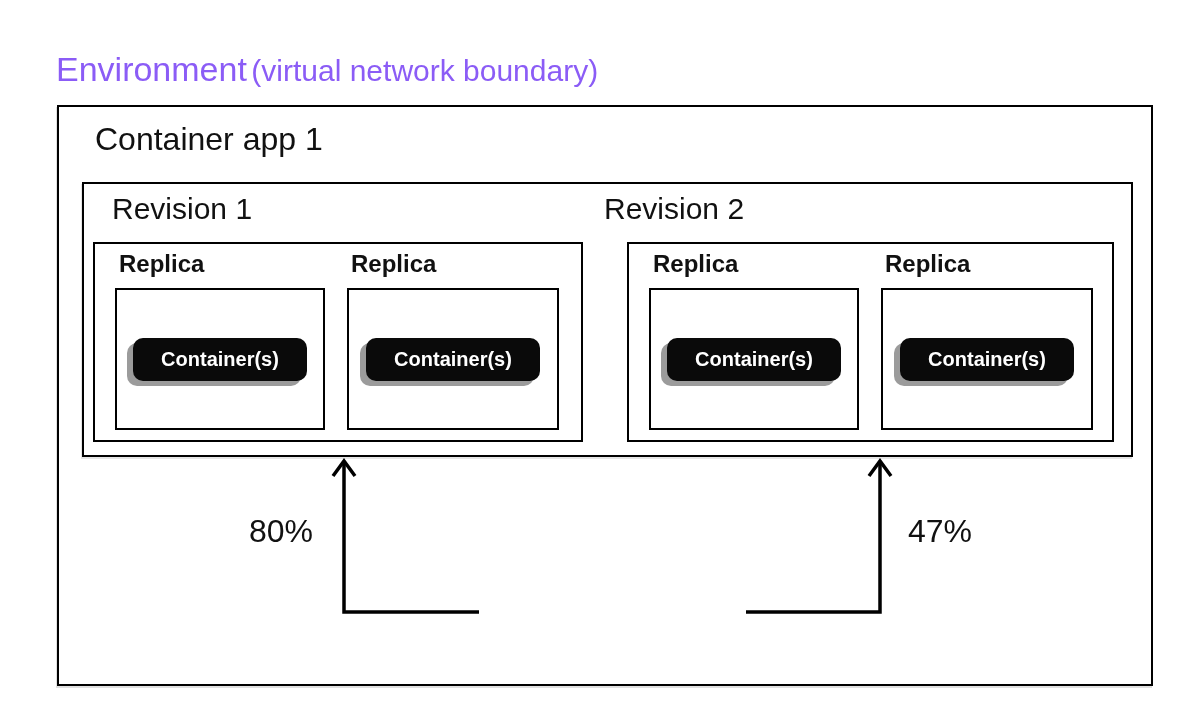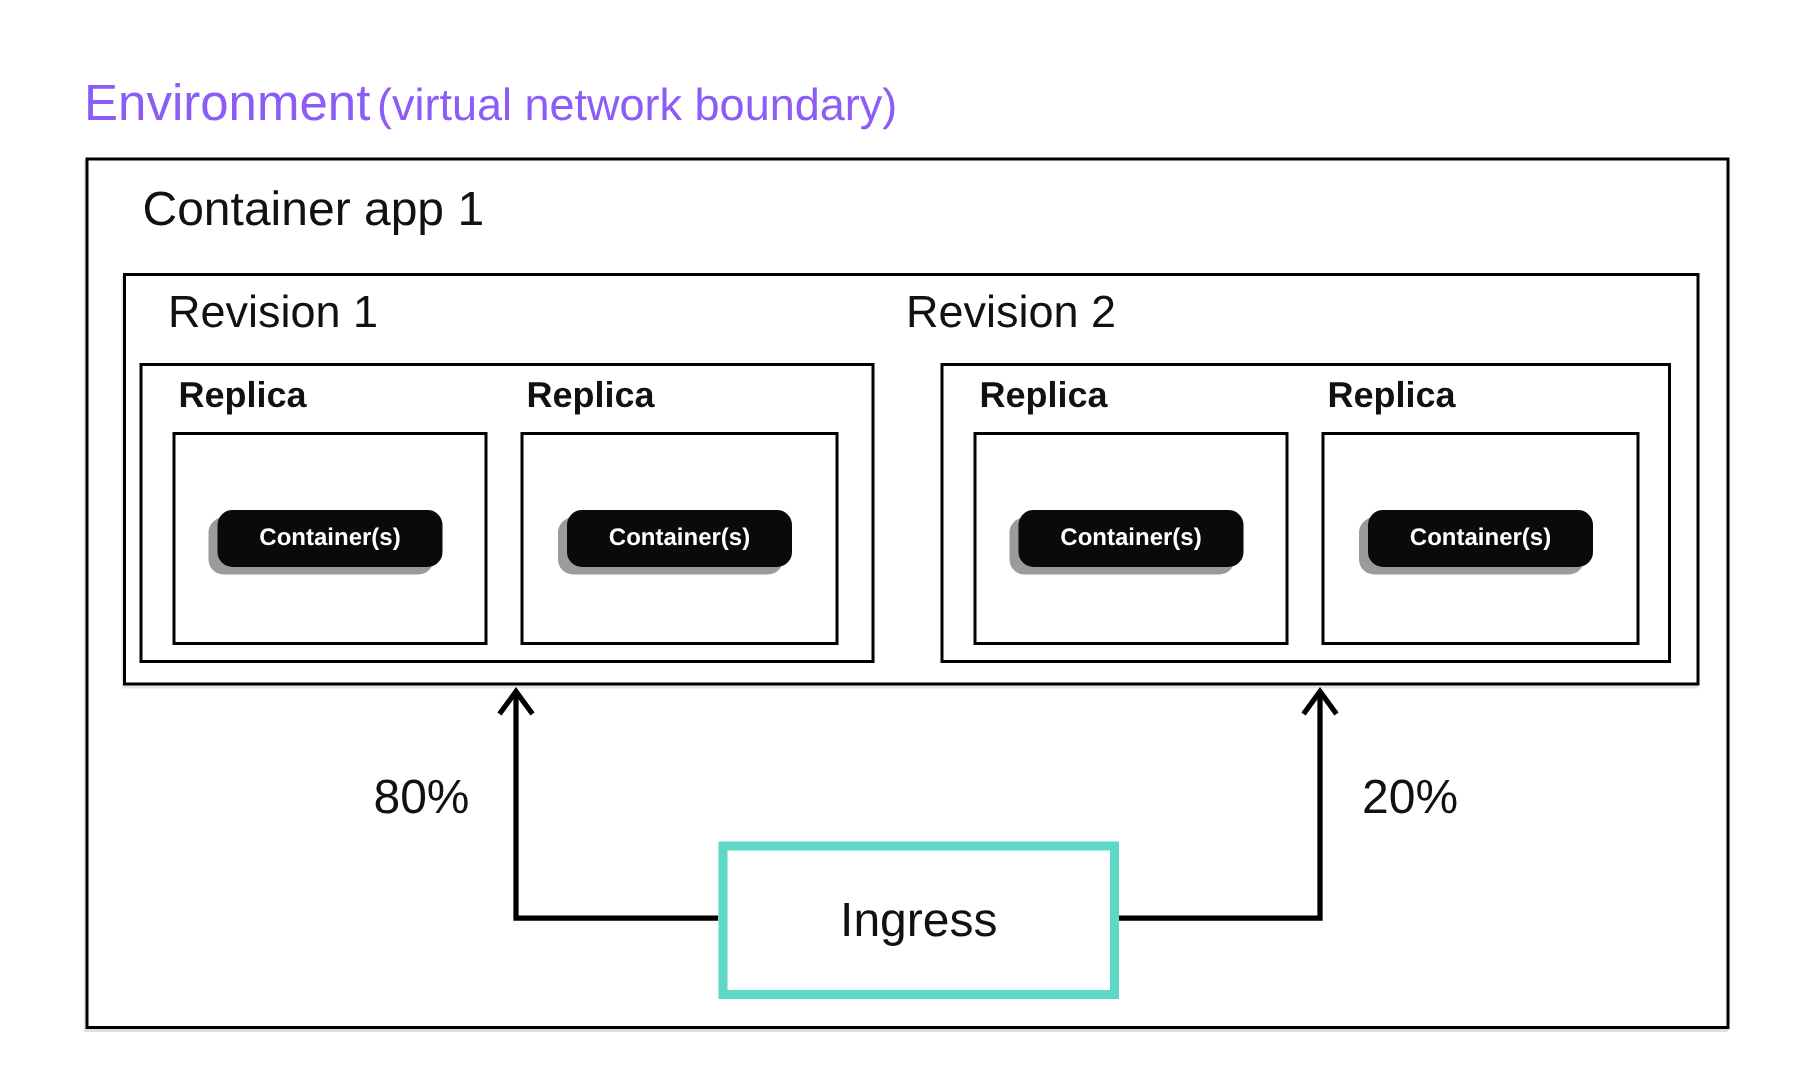--- a/index.html
+++ b/index.html
@@ -32,21 +32,21 @@
   .rev-box.rev-1{left:9px;width:490px;}
   .rev-box.rev-2{left:543px;width:487px;}
   .replica-label{position:absolute;top:6px;font-size:24px;white-space:nowrap;font-weight:bold;}
   .replica-label.r-1{left:24px;}
   .replica-label.r-2{left:256px;}
   .replica-box{top:44px;height:142px;display:flex;align-items:center;justify-content:center;}
   .replica-box.r-1{left:20px;width:210px;}
   .replica-box.r-2{left:252px;width:212px;}
   .container-badge{
     background:var(--color-container-badge-bg);color:var(--color-container-badge-text);
-    font-size:16px;font-weight:bold;white-space:nowrap;
+    font-size:20px;font-weight:bold;white-space:nowrap;
     padding:10px 28px;border-radius:10px;
     box-shadow:-6px 5px 0 var(--color-container-badge-shadow);
   }
   .arrows-svg{position:absolute;left:0;top:0;width:1200px;height:726px;pointer-events:none;}
   .traffic-pct{position:absolute;top:513px;font-size:32px;white-space:nowrap;}
   .traffic-pct.p-1{left:183px;width:130px;text-align:right;}
   .traffic-pct.p-2{left:908px;}
   .ingress-box{
     position:absolute;left:479px;top:561px;width:267px;height:105px;
     border:6px solid var(--color-ingress-border);background:var(--color-background);
@@ -102,19 +102,16 @@
       <polyline points="479,612 344,612 344,463"></polyline>
       <polyline points="333,476 344,461 355,476"></polyline>
     </g>
     <g stroke="#000000" stroke-width="3.5" fill="none">
       <polyline points="746,612 880,612 880,463"></polyline>
       <polyline points="869,476 880,461 891,476"></polyline>
     </g>
   </svg>
 
   <div class="traffic-pct p-1">80%</div>
-  <div class="traffic-pct p-2">20%</div>
+  <div class="traffic-pct p-2">47%</div>
 
-  <div class="ingress-box">
-    <span>Ingress</span>
-  </div>
 
 </div>
 
 </body></html>

